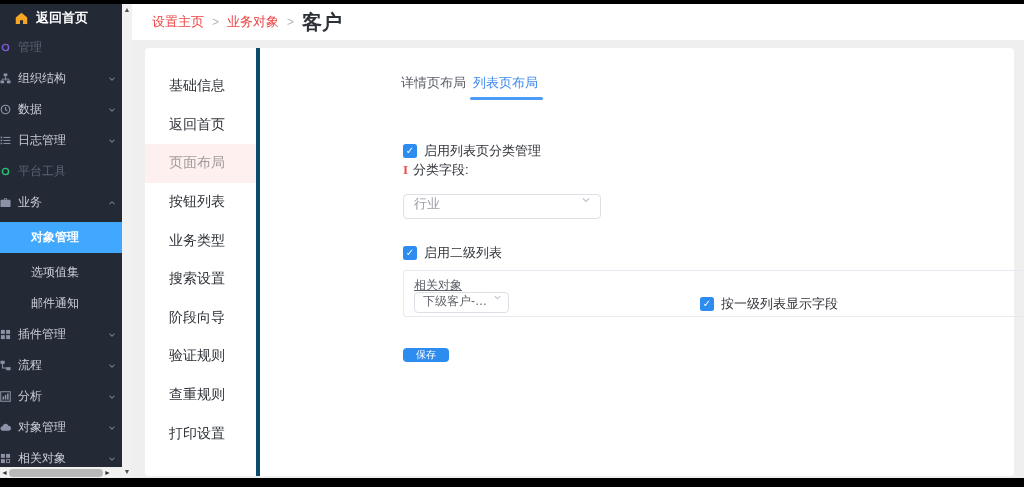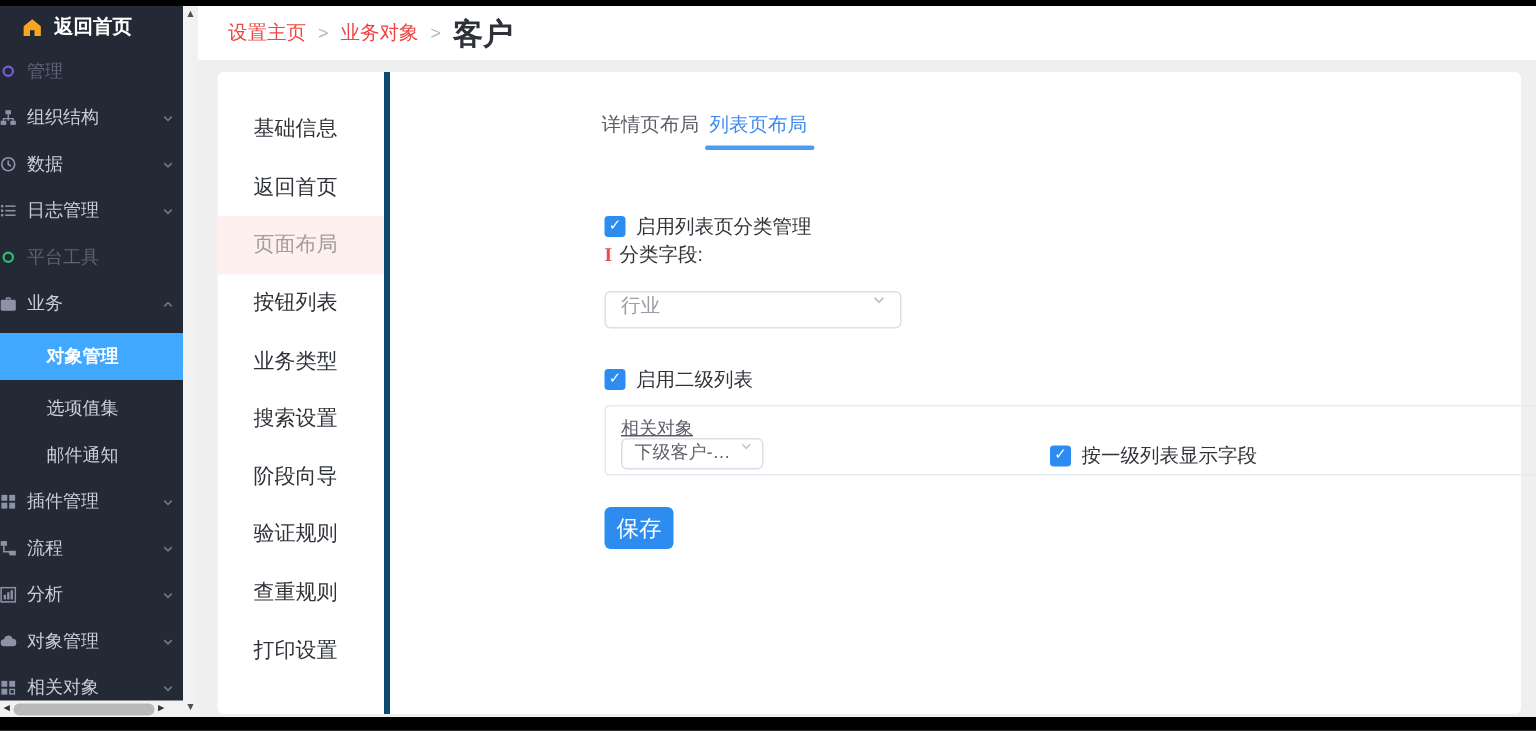--- a/index.html
+++ b/index.html
@@ -75,22 +75,22 @@
   .row-secondary{left:142px;top:196px;}
 
   .panel{position:absolute;left:142px;top:222px;width:712px;height:47px;border:1px solid #e6e9ef;
          border-radius:3px;box-sizing:border-box;}
   .panel-label{position:absolute;left:10px;top:6px;font-size:12px;color:#5a5e66;text-decoration:underline;}
   .sel-related{left:10px;top:21px;width:95px;height:21px;}
   .sel-related .val{color:#5f6369;font-size:12px;padding-left:8px;}
   .sel-related .car{padding:0 6px;}
   .panel .chk-row{left:296px;top:24px;font-size:13px;}
 
-  .save-btn{position:absolute;left:142px;top:290px;width:46px;height:28px;background:#2d8cf0;
-            color:#fff;font-size:15px;border:none;border-radius:4px;cursor:pointer;
+  .save-btn{position:absolute;left:142px;top:300px;width:46px;height:14px;background:#2d8cf0;
+            color:#fff;font-size:10px;border:none;border-radius:4px;cursor:pointer;
             display:flex;align-items:center;justify-content:center;
             font-family:"Liberation Sans","DejaVu Sans",sans-serif;}
   svg{display:block;}
 </style>
 </head>
 <body>
 
 <div class="page">
 
   <div class="sidebar">

